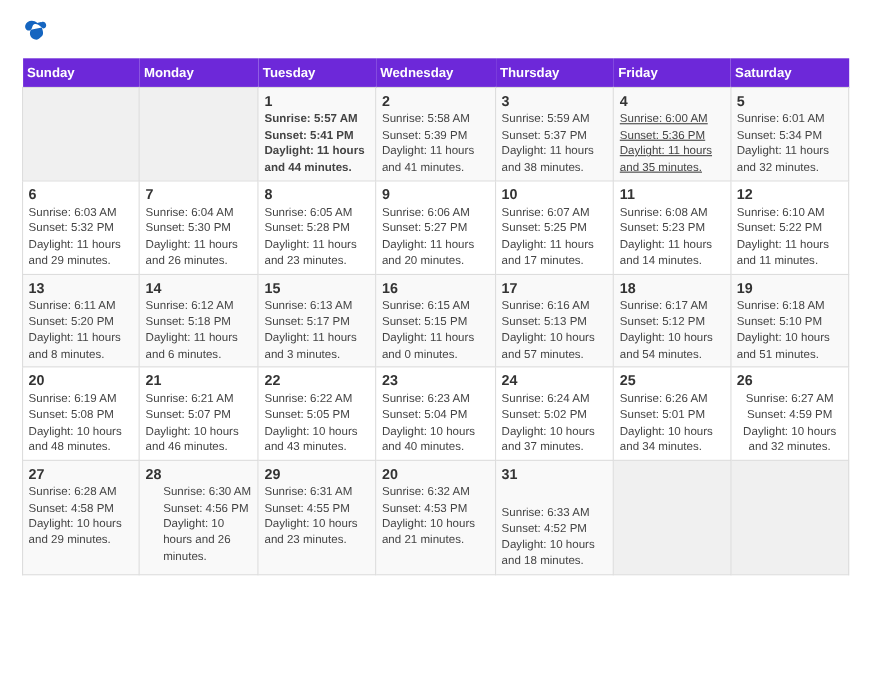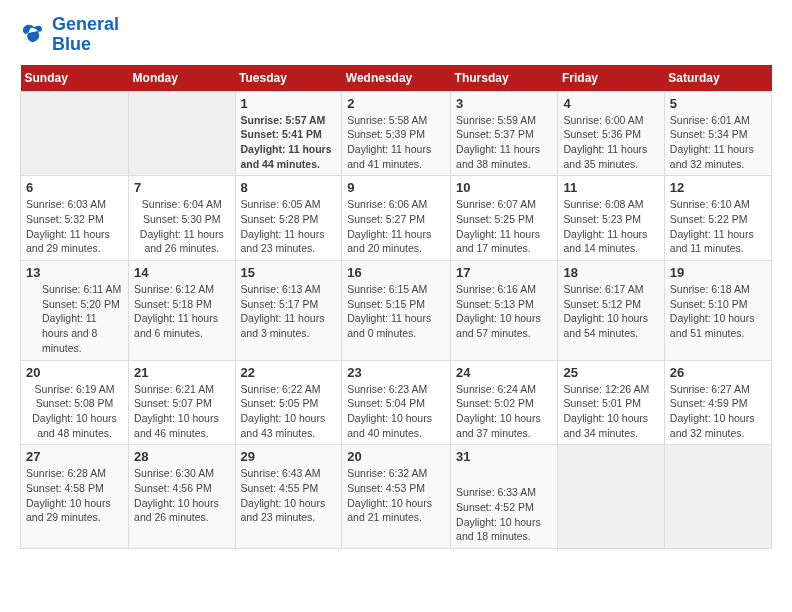--- a/index.html
+++ b/index.html
@@ -46,21 +46,21 @@
     .location-title {
       font-size: 16px;
       color: #555;
     }
     table {
       width: 100%;
       border-collapse: collapse;
       font-size: 11px;
     }
     thead tr th {
-      background-color: #b91c1c;
+      background-color: #6d28d9;
       color: #fff;
       padding: 6px 4px;
       text-align: left;
       font-size: 12px;
       font-weight: bold;
     }
     tbody tr td {
       border: 1px solid #ddd;
       padding: 4px 5px;
       vertical-align: top;
@@ -89,24 +89,20 @@
   </style>
 </head>
 <body>
 
 <div class="header">
   <div class="logo">
     <svg class="logo-bird" viewBox="0 0 28 28">
       <path d="M14 6 C10 2, 4 4, 3 8 C2 12, 6 14, 8 12 C10 10, 9 8, 11 7 C13 6, 16 8, 18 10 C20 12, 22 10, 22 8 C22 6, 20 4, 18 5 C17 5.5, 16 5, 14 6Z" fill="#1565c0"></path>
       <path d="M8 12 C6 16, 8 20, 12 21 C14 21.5, 16 20, 18 18 C20 16, 19 13, 18 10" fill="#1565c0"></path>
     </svg>
-    <div class="logo-text">
-      <div><span>General</span></div>
-      <div style="color:#1565c0">Blue</div>
-    </div>
   </div>
   <div class="title-block">
     <div class="month-title"></div>
     <div class="location-title"></div>
   </div>
 </div>
 
 <table>
   <thead>
     <tr id="thead-row">
@@ -136,41 +132,41 @@
 Daylight: 11 hours and 41 minutes.</div>
         </td>
         <td>
           <span class="day-num">3</span>
           <div class="day-info" style="white-space: pre-line;">Sunrise: 5:59 AM
 Sunset: 5:37 PM
 Daylight: 11 hours and 38 minutes.</div>
         </td>
         <td>
           <span class="day-num">4</span>
-          <div class="day-info" style="white-space: pre-line;">Sunrise: 6:00 AM
+          <div class="day-info" style="white-space: pre-line; text-decoration: underline;">Sunrise: 6:00 AM
 Sunset: 5:36 PM
 Daylight: 11 hours and 35 minutes.</div>
         </td>
         <td>
           <span class="day-num">5</span>
           <div class="day-info" style="white-space: pre-line;">Sunrise: 6:01 AM
 Sunset: 5:34 PM
 Daylight: 11 hours and 32 minutes.</div>
         </td>
       </tr>
       <tr>
         <td>
           <span class="day-num">6</span>
           <div class="day-info" style="white-space: pre-line;">Sunrise: 6:03 AM
 Sunset: 5:32 PM
 Daylight: 11 hours and 29 minutes.</div>
         </td>
         <td>
           <span class="day-num">7</span>
-          <div class="day-info" style="white-space: pre-line; text-align: center;">Sunrise: 6:04 AM
+          <div class="day-info" style="white-space: pre-line;">Sunrise: 6:04 AM
 Sunset: 5:30 PM
 Daylight: 11 hours and 26 minutes.</div>
         </td>
         <td>
           <span class="day-num">8</span>
           <div class="day-info" style="white-space: pre-line;">Sunrise: 6:05 AM
 Sunset: 5:28 PM
 Daylight: 11 hours and 23 minutes.</div>
         </td>
         <td>
@@ -194,21 +190,21 @@
         <td>
           <span class="day-num">12</span>
           <div class="day-info" style="white-space: pre-line;">Sunrise: 6:10 AM
 Sunset: 5:22 PM
 Daylight: 11 hours and 11 minutes.</div>
         </td>
       </tr>
       <tr>
         <td>
           <span class="day-num">13</span>
-          <div class="day-info" style="white-space: pre-line; margin-left: 16px;">Sunrise: 6:11 AM
+          <div class="day-info" style="white-space: pre-line;">Sunrise: 6:11 AM
 Sunset: 5:20 PM
 Daylight: 11 hours and 8 minutes.</div>
         </td>
         <td>
           <span class="day-num">14</span>
           <div class="day-info" style="white-space: pre-line;">Sunrise: 6:12 AM
 Sunset: 5:18 PM
 Daylight: 11 hours and 6 minutes.</div>
         </td>
         <td>
@@ -238,21 +234,21 @@
         <td>
           <span class="day-num">19</span>
           <div class="day-info" style="white-space: pre-line;">Sunrise: 6:18 AM
 Sunset: 5:10 PM
 Daylight: 10 hours and 51 minutes.</div>
         </td>
       </tr>
       <tr>
         <td>
           <span class="day-num">20</span>
-          <div class="day-info" style="white-space: pre-line; text-align: center;">Sunrise: 6:19 AM
+          <div class="day-info" style="white-space: pre-line;">Sunrise: 6:19 AM
 Sunset: 5:08 PM
 Daylight: 10 hours and 48 minutes.</div>
         </td>
         <td>
           <span class="day-num">21</span>
           <div class="day-info" style="white-space: pre-line;">Sunrise: 6:21 AM
 Sunset: 5:07 PM
 Daylight: 10 hours and 46 minutes.</div>
         </td>
         <td>
@@ -268,47 +264,47 @@
 Daylight: 10 hours and 40 minutes.</div>
         </td>
         <td>
           <span class="day-num">24</span>
           <div class="day-info" style="white-space: pre-line;">Sunrise: 6:24 AM
 Sunset: 5:02 PM
 Daylight: 10 hours and 37 minutes.</div>
         </td>
         <td>
           <span class="day-num">25</span>
-          <div class="day-info" style="white-space: pre-line;">Sunrise: 12:26 AM
+          <div class="day-info" style="white-space: pre-line;">Sunrise: 6:26 AM
 Sunset: 5:01 PM
 Daylight: 10 hours and 34 minutes.</div>
         </td>
         <td>
           <span class="day-num">26</span>
-          <div class="day-info" style="white-space: pre-line;">Sunrise: 6:27 AM
+          <div class="day-info" style="white-space: pre-line; text-align: center;">Sunrise: 6:27 AM
 Sunset: 4:59 PM
 Daylight: 10 hours and 32 minutes.</div>
         </td>
       </tr>
       <tr>
         <td>
           <span class="day-num">27</span>
           <div class="day-info" style="white-space: pre-line;">Sunrise: 6:28 AM
 Sunset: 4:58 PM
 Daylight: 10 hours and 29 minutes.</div>
         </td>
         <td>
           <span class="day-num">28</span>
-          <div class="day-info" style="white-space: pre-line;">Sunrise: 6:30 AM
+          <div class="day-info" style="white-space: pre-line; margin-left: 16px;">Sunrise: 6:30 AM
 Sunset: 4:56 PM
 Daylight: 10 hours and 26 minutes.</div>
         </td>
         <td>
           <span class="day-num">29</span>
-          <div class="day-info" style="white-space: pre-line;">Sunrise: 6:43 AM
+          <div class="day-info" style="white-space: pre-line;">Sunrise: 6:31 AM
 Sunset: 4:55 PM
 Daylight: 10 hours and 23 minutes.</div>
         </td>
         <td>
           <span class="day-num">20</span>
           <div class="day-info" style="white-space: pre-line;">Sunrise: 6:32 AM
 Sunset: 4:53 PM
 Daylight: 10 hours and 21 minutes.</div>
         </td>
         <td>

